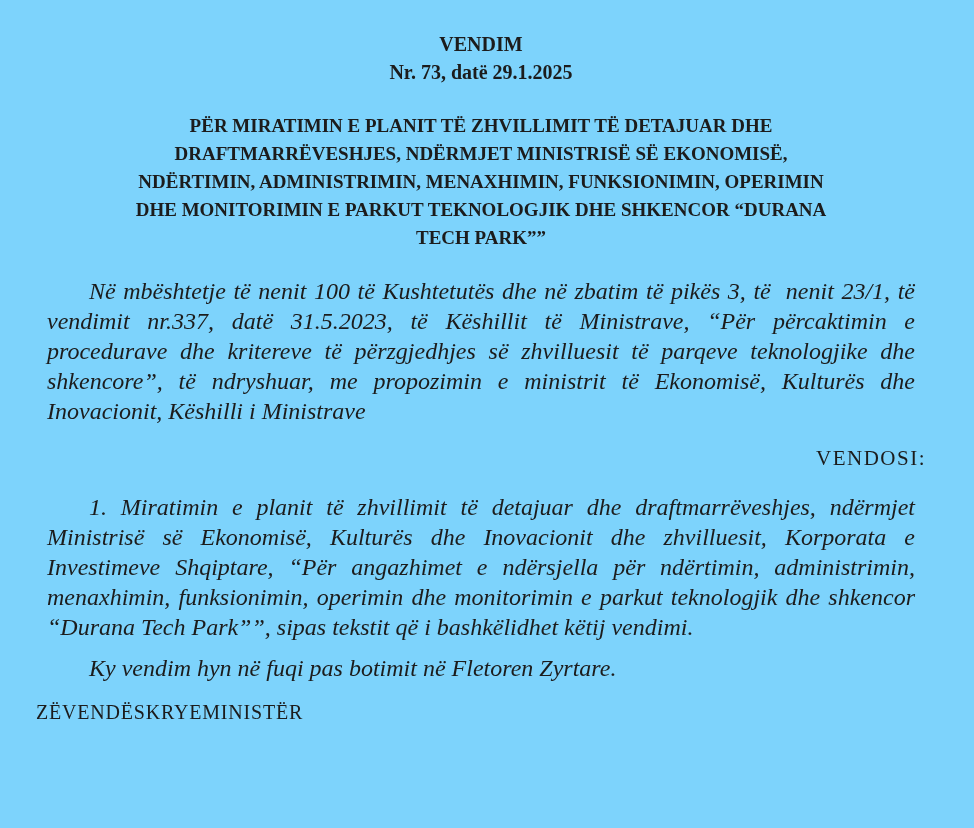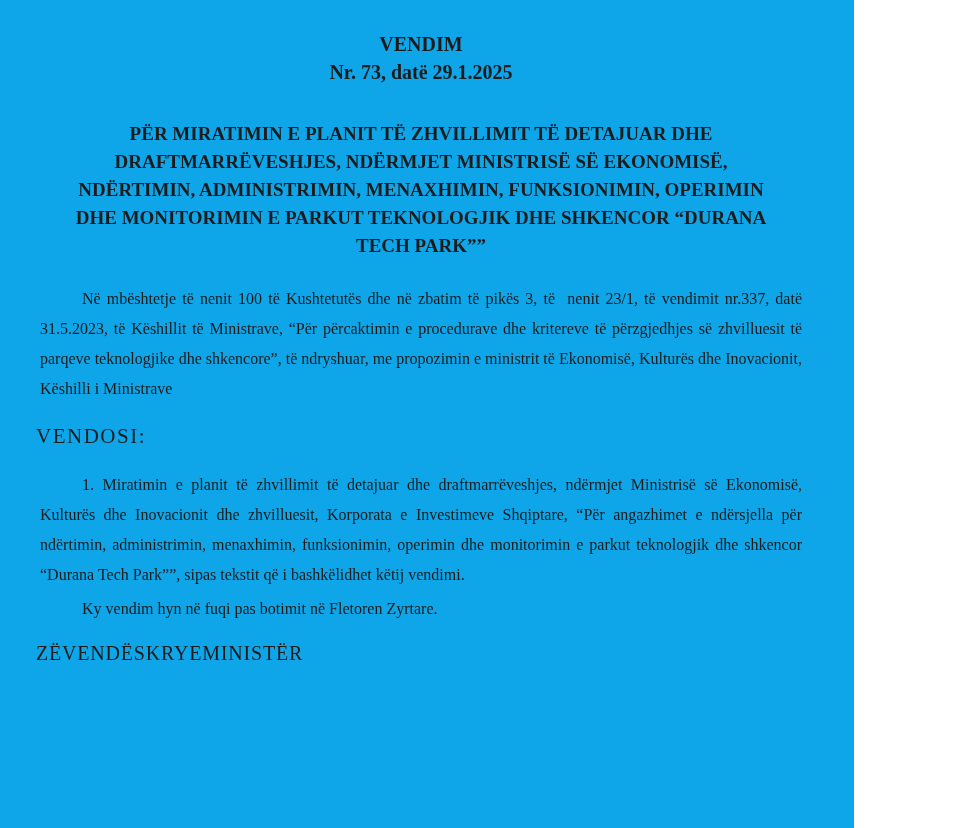--- a/index.html
+++ b/index.html
@@ -9,58 +9,59 @@
   }
   body {
     width: 974px;
     height: 828px;
     overflow: hidden;
     color: #1c1c1c;
     font-family: "Liberation Serif", serif;
   }
   .page {
     box-sizing: border-box;
-    width: 854px;
+    width: 974px;
     height: 828px;
     padding: 30px 48px 0 36px;
-    background: #0ea5e9;
+    background: #7dd3fc;
   }
   .doc-title,
   .doc-number {
     text-align: center;
     font-weight: bold;
     font-size: 20px;
     line-height: 28px;
     white-space: pre-wrap;
   }
   .subject-heading {
-    margin-top: 34px;
+    margin-top: 26px;
     text-align: center;
     font-weight: bold;
     font-size: 19px;
     line-height: 28px;
   }
   .heading-line {
     white-space: pre;
   }
   .body-par {
     text-align: justify;
     text-indent: 42px;
-    font-size: 16px;
+    font-size: 24px;
     line-height: 30px;
     white-space: pre-wrap;
-    margin: 4px;
+    margin: 11px;
+    font-style: italic;
   }
   .intro {
     margin-top: 24px;
   }
   .decision-keyword {
     margin-top: 18px;
     margin-bottom: 20px;
-    text-align: left;
+    text-align: right;
     font-size: 21px;
     letter-spacing: 1.5px;
     line-height: 28px;
   }
   .closing {
     margin-top: 0;
   }
   .signature {
     margin-top: 14px;
     font-size: 20px;

